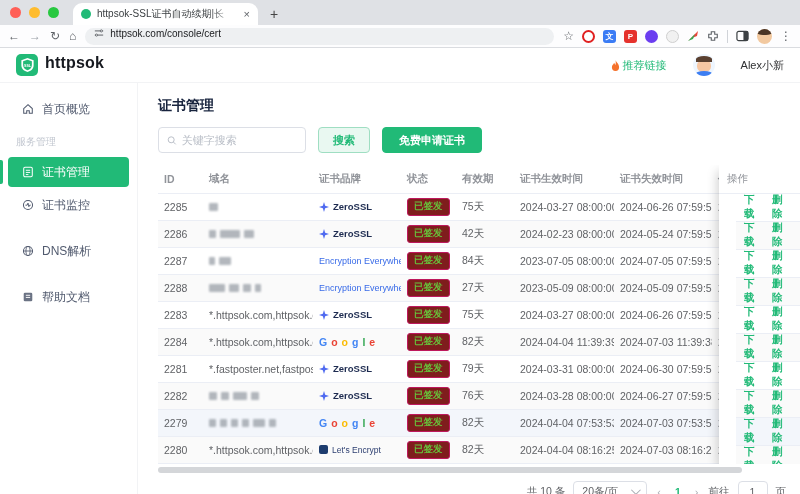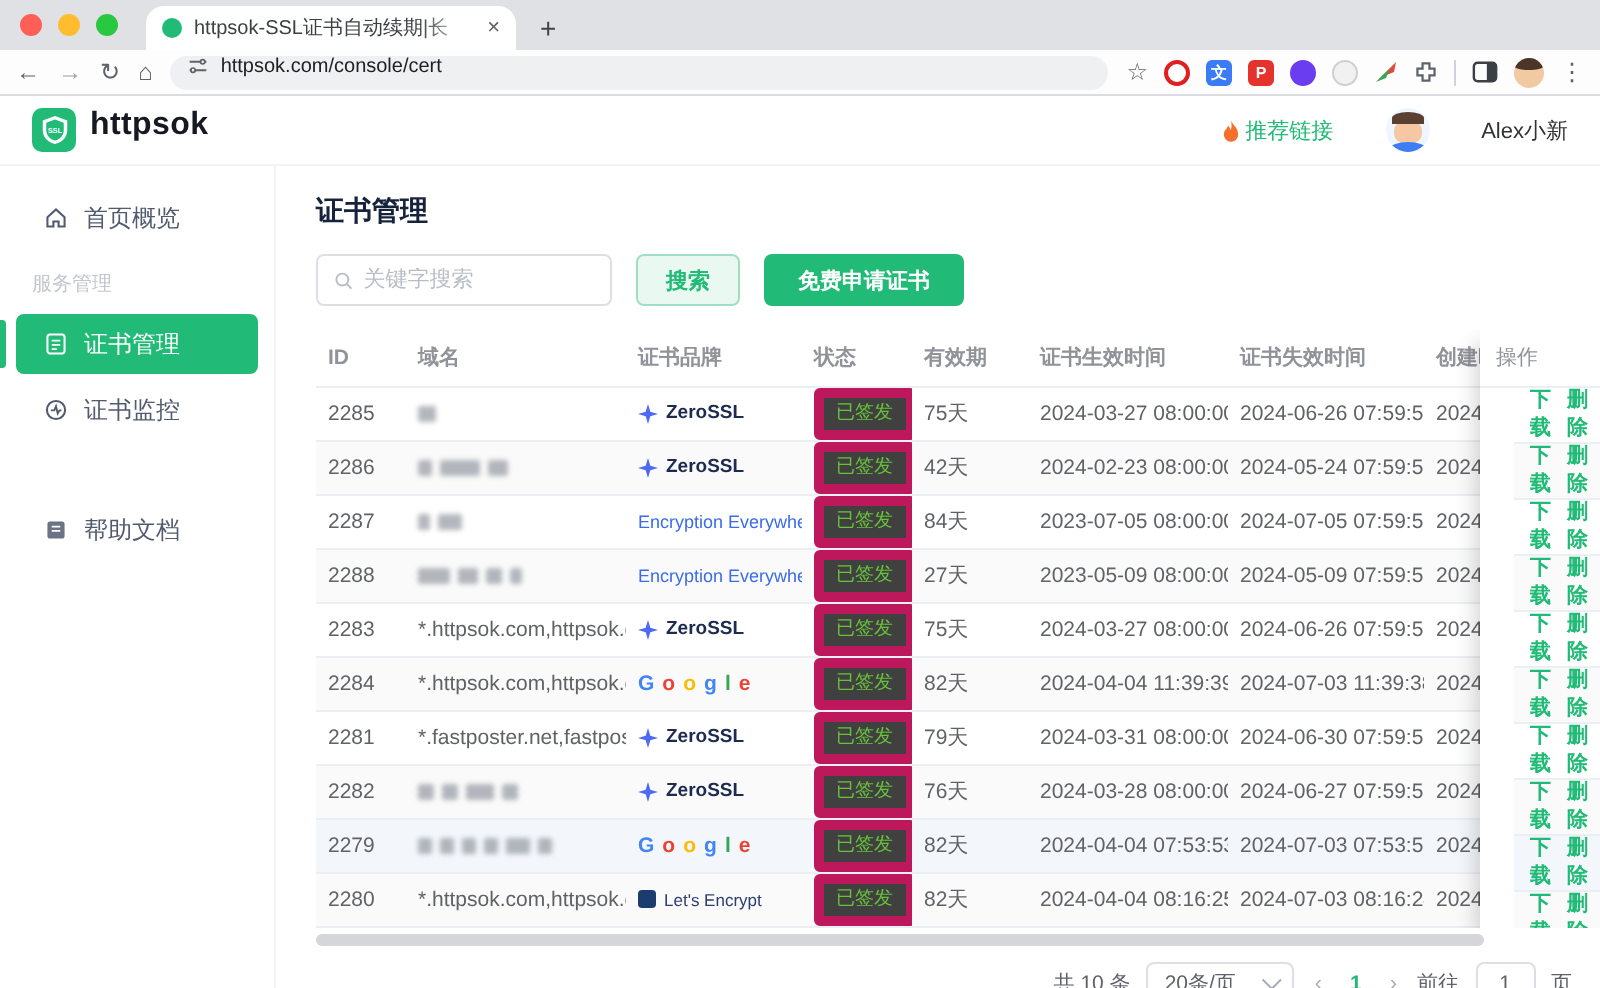--- a/index.html
+++ b/index.html
@@ -64,31 +64,31 @@
   .btn-light { background:#e9f8f1; border:1px solid #9fdec2; color:#21ba77; font-weight:bold; }
   .btn-solid { background:#21ba77; border:1px solid #21ba77; color:#fff; font-weight:bold; padding:0 16px; }
 
   
   .tablebox { position:relative; width:642px; overflow:hidden; }
   table { border-collapse:collapse; table-layout:fixed; width:707px; font-size:10.5px; }
   th { color:#909399; font-weight:bold; text-align:left; height:28px; border-bottom:1px solid #ebeef5; padding:0 6px; white-space:nowrap; }
   td { color:#606266; height:27px; border-bottom:1px solid #ebeef5; padding:0 6px; white-space:nowrap; overflow:hidden; }
   tr.stripe td { background:#fafafa; }
   tr.hover td { background:#f3f6fb; }
-  .badge { display:inline-block; background:#404040; color:#67c23a; border:5px solid #be185d; border-radius:3px; font-size:9.5px; padding:1.5px 6px; }
+  .badge { display:inline-block; background:#7f1d1d; color:#67c23a; border:1px solid #be185d; border-radius:3px; font-size:9.5px; padding:1.5px 6px;font-weight:bold; }
   .redacted { display:flex; gap:4px; align-items:center; }
   .redacted i { display:block; height:8px; background:#9aa0a8; border-radius:1px; filter:blur(1.3px); opacity:.75; }
   .brand { display:flex; align-items:center; gap:4px; }
   .brand-name { font-weight:bold; color:#1d2b50; font-size:9.5px; }
   .brand-ee { color:#3a6ce8; font-size:9px; }
   .google-word { font-weight:bold; font-size:10.5px; }
   .le-sq { width:9px; height:9px; background:#1d3c6e; border-radius:2px; flex:none; }
   .le-name { color:#2c3e70; font-weight:normal; font-size:8.5px; }
 
-  .ops-col { position:absolute; top:0; right:0; width:60px; box-shadow:-8px 0 10px -6px rgba(0,0,0,.18); background:#fff; }
+  .ops-col { position:absolute; top:0; right:0; width:81px; box-shadow:-8px 0 10px -6px rgba(0,0,0,.18); background:#fff; }
   .ops-head { height:29px; display:flex; align-items:center; padding:0 8px; font-size:10.5px; color:#909399; border-bottom:1px solid #ebeef5; background:#fff; }
   .ops-cell { height:28px; display:flex; align-items:flex-end; gap:8px; padding:0 8px; border-bottom:1px solid #ebeef5; background:#fff;margin-left:17px; }
   .ops-cell.stripe { background:#fafafa; }
   .ops-cell.hover { background:#f3f6fb; }
   .oplink { color:#21ba77; font-size:10.5px; font-weight:bold; cursor:default; }
 
   .hscroll { width:642px; height:6px; margin-top:3px; position:relative; }
   .hscroll .thumb { position:absolute; left:0; top:0; height:6px; width:91%; background:#d4d6d9; border-radius:3px; }
 
   
@@ -198,20 +198,28 @@
       <span>证书管理</span>
     </div>
     <div class="side-item">
       <svg width="12" height="12" viewBox="0 0 14 14">
           <circle cx="7" cy="7" r="5.3" fill="none" stroke="currentColor" stroke-width="1.2"></circle>
           <path d="M4 7.2 L6 7.2 L7 4.8 L8 9 L9 7.2 L10.2 7.2" fill="none" stroke="currentColor" stroke-width="1.1"></path>
         </svg>
       <span>证书监控</span>
     </div>
     <div class="side-gap"></div>
+    <div class="side-item">
+      <svg width="12" height="12" viewBox="0 0 14 14">
+          <circle cx="7" cy="7" r="5.3" fill="none" stroke="currentColor" stroke-width="1.2"></circle>
+          <ellipse cx="7" cy="7" rx="2.4" ry="5.3" fill="none" stroke="currentColor" stroke-width="1"></ellipse>
+          <path d="M1.8 7h10.4" stroke="currentColor" stroke-width="1"></path>
+        </svg>
+      <span>DNS解析</span>
+    </div>
     <div class="side-gap"></div>
     <div class="side-item">
       <svg width="12" height="12" viewBox="0 0 14 14">
           <rect x="2" y="2" width="10" height="10" rx="1.5" fill="currentColor" opacity=".85"></rect>
           <path d="M4.5 5h5M4.5 7.5h5" stroke="#fff" stroke-width="1.1"></path>
         </svg>
       <span>帮助文档</span>
     </div>
   </div>
 

